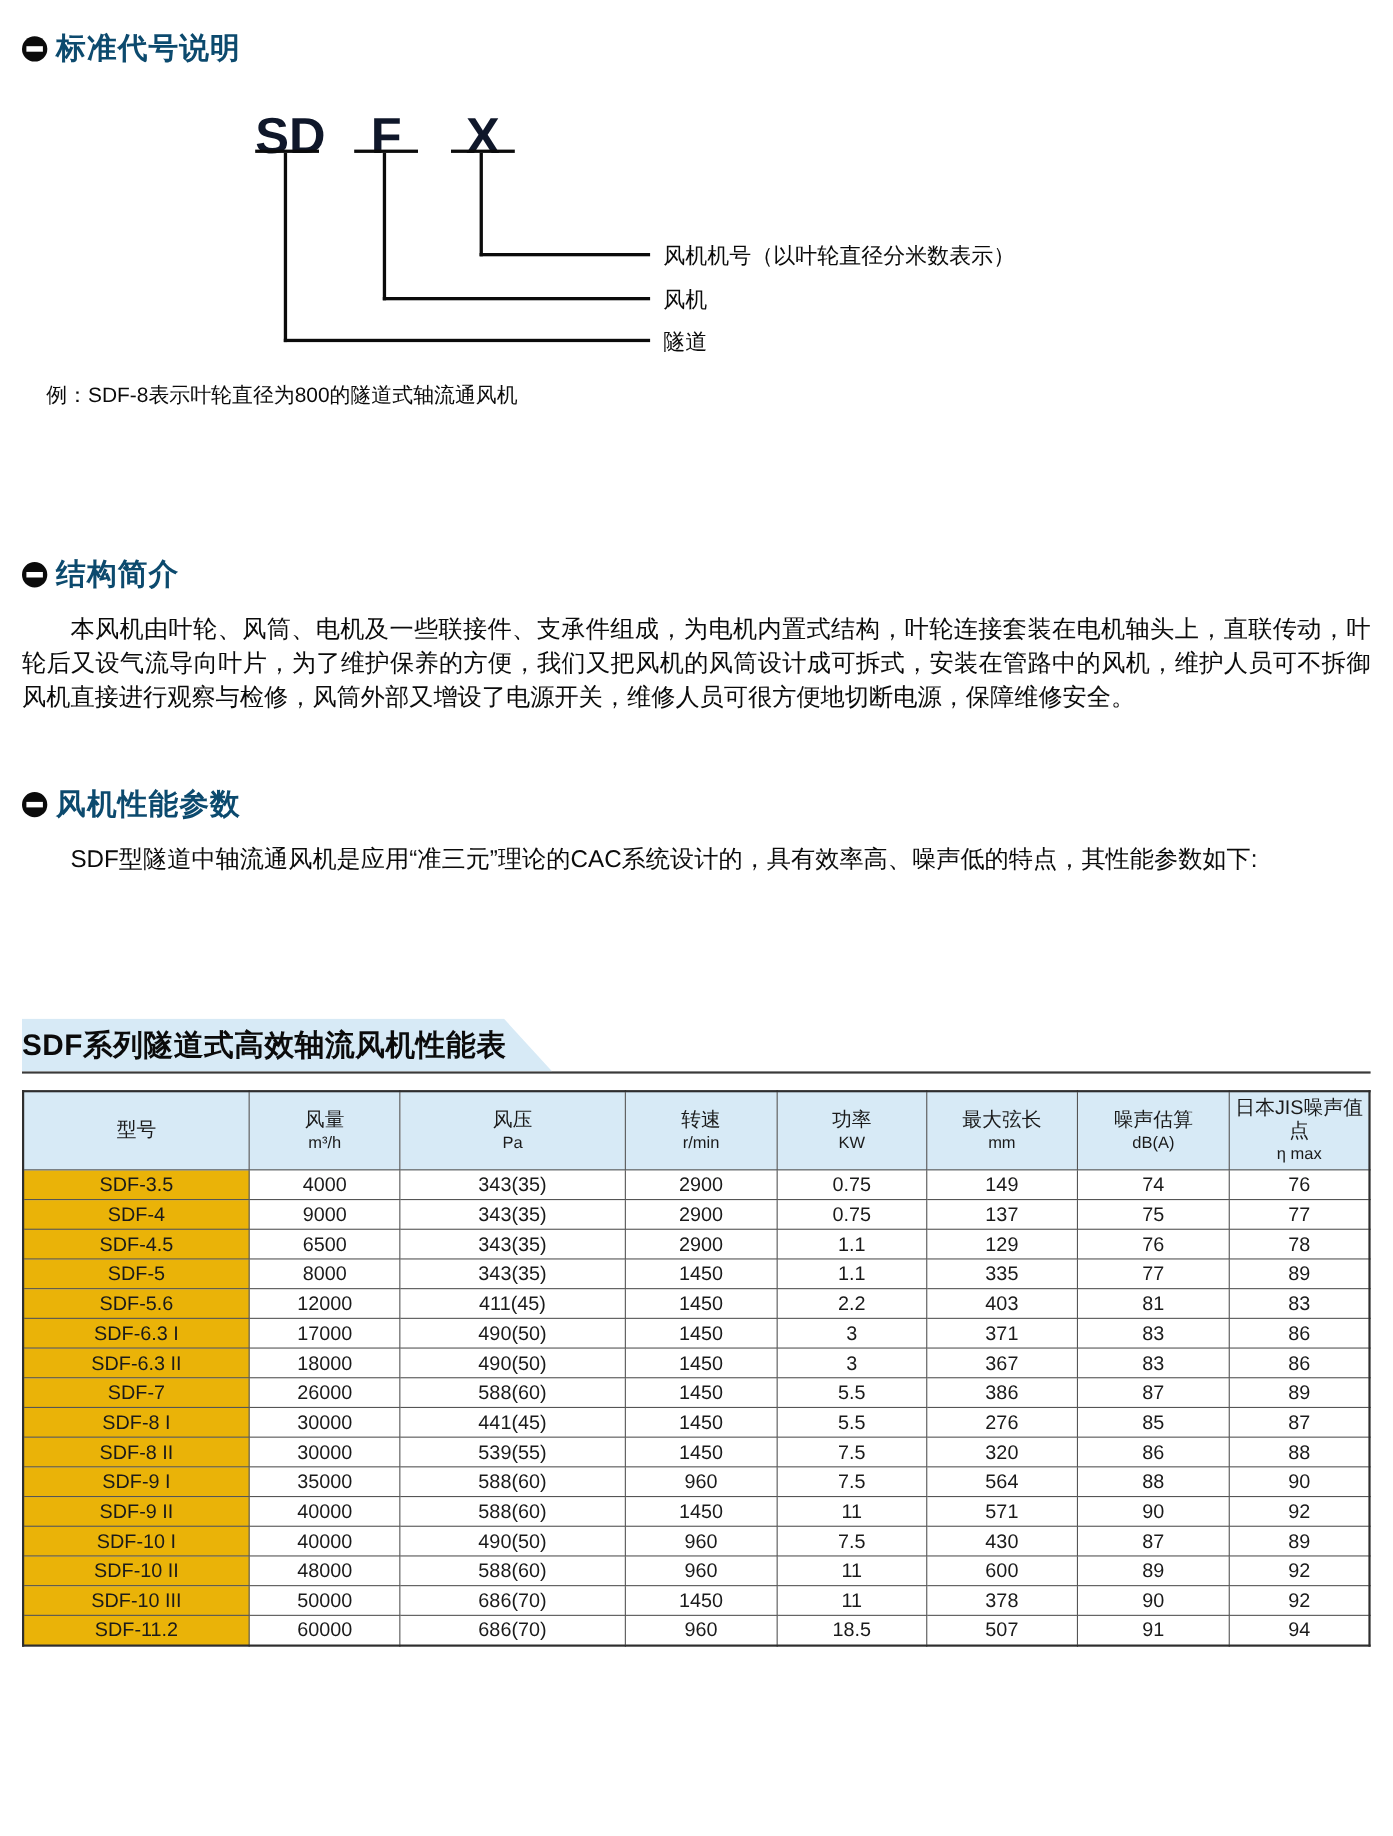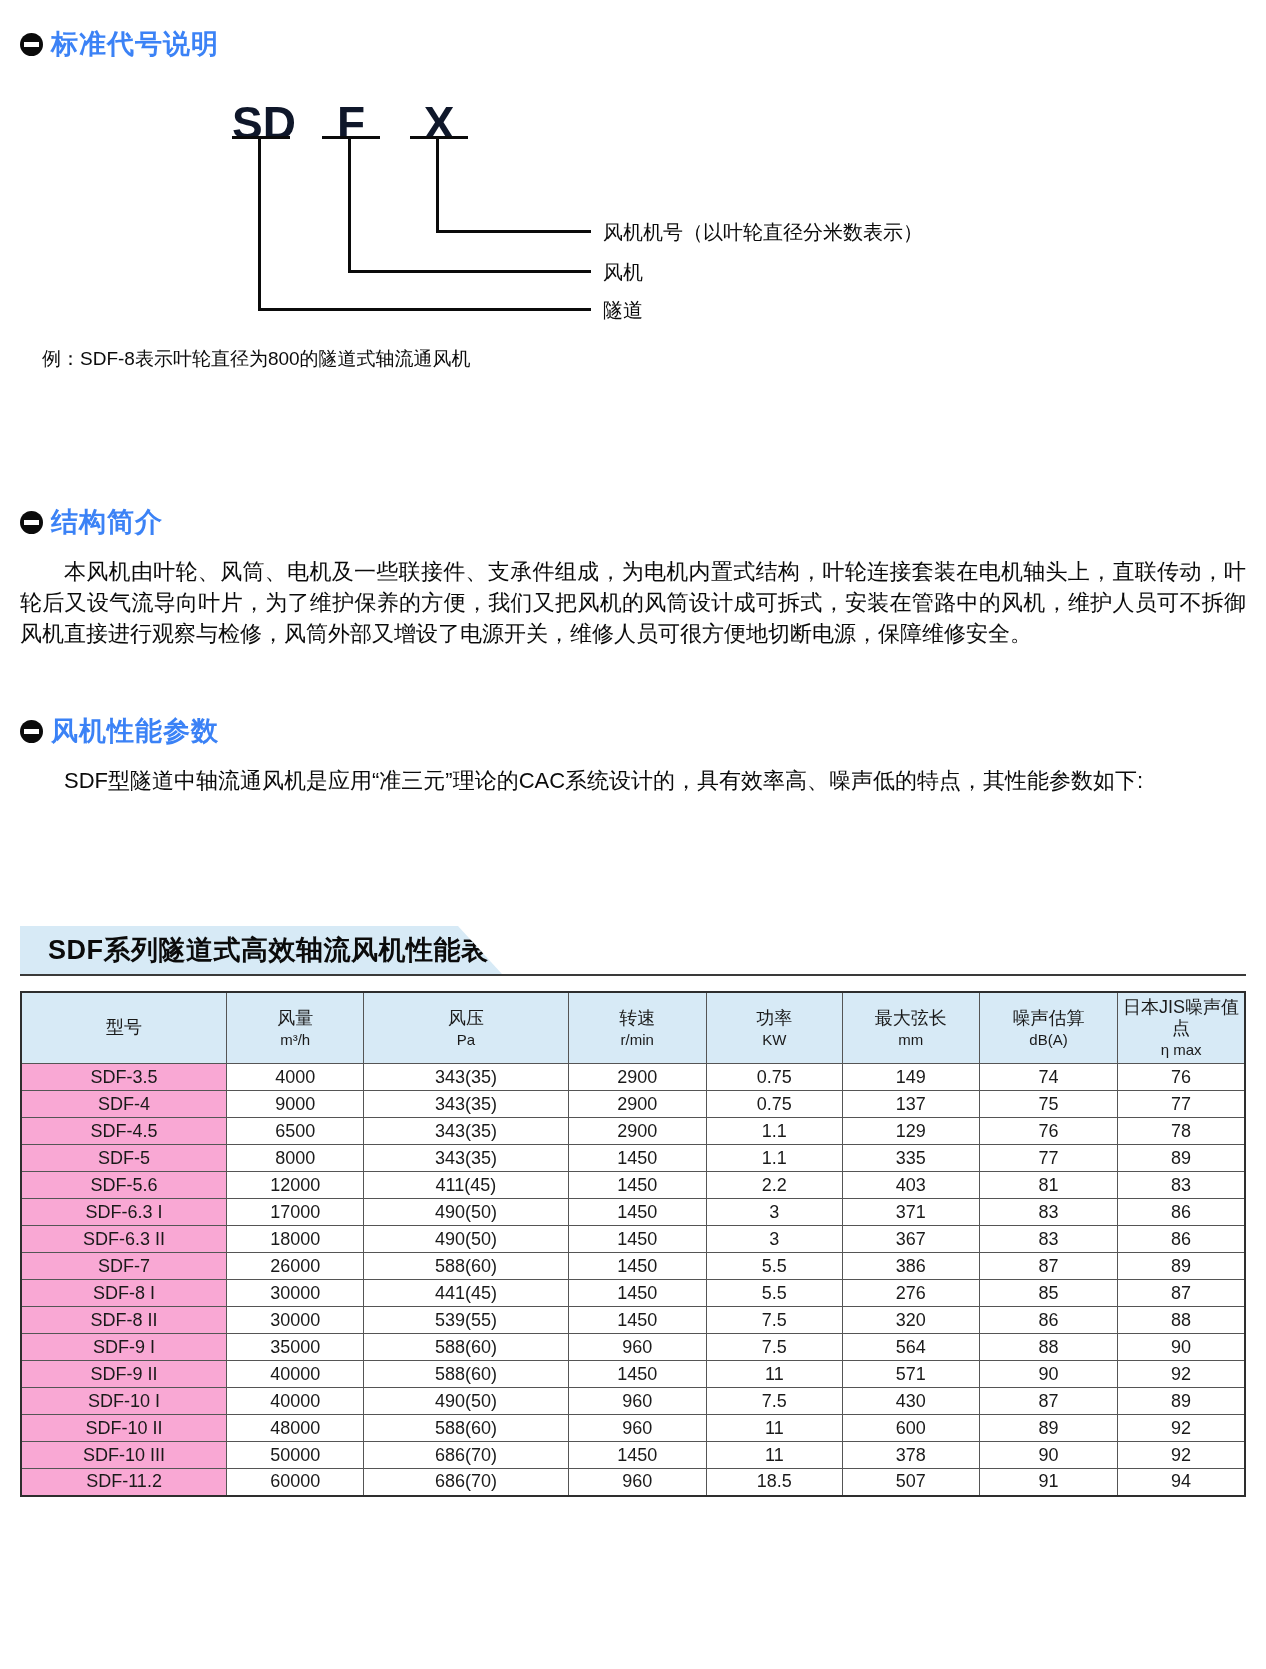--- a/index.html
+++ b/index.html
@@ -15,21 +15,21 @@
   }
 
   
   .sec-title {
     display: flex;
     align-items: center;
     gap: 8px;
     margin-left: 20px;
     font-size: 27px;
     font-weight: bold;
-    color: #3b82f6;
+    color: #0c4a6e;
     letter-spacing: 1px;
     font-family: Liberation Mono, monospace;
   }
   .bullet {
     display: inline-block;
     width: 23px; height: 23px;
     border-radius: 50%;
     background: #0b0b0b;
     position: relative;
     flex: 0 0 auto;
@@ -101,21 +101,21 @@
     border-bottom: 2px solid #3a3a3a;
     position: relative;
   }
   .table-title-banner {
     width: 482px;
     height: 48px;
     background: #d7eaf6;
     clip-path: polygon(0 0, 438px 0, 482px 100%, 0 100%);
     display: flex;
     align-items: center;
-    padding-left: 28px;
+    padding-left: 0;
   }
   .table-title-banner span {
     font-size: 27px;
     font-weight: bold;
     color: #0b0b0b;
     letter-spacing: 0.5px;
   }
 
   
   table.perf {
@@ -138,21 +138,21 @@
     padding: 4px 2px;
   }
   .th-label { font-size: 18px; line-height: 21px; }
   .th-unit  { font-size: 15px; line-height: 18px; margin-top: 2px; }
   table.perf tbody td {
     height: 27px;
     font-size: 18px;
     background: #ffffff;
     padding: 0 2px;
   }
-  table.perf tbody td.model-col { background: #f9a8d4; }
+  table.perf tbody td.model-col { background: #eab308; }
   col.c-model { width: 16.8%; }
   col.c-flow  { width: 11.2%; }
   col.c-press { width: 16.7%; }
   col.c-speed { width: 11.3%; }
   col.c-power { width: 11.1%; }
   col.c-chord { width: 11.2%; }
   col.c-noise { width: 11.3%; }
   col.c-jis   { width: 10.4%; }
 </style>
 </head>

